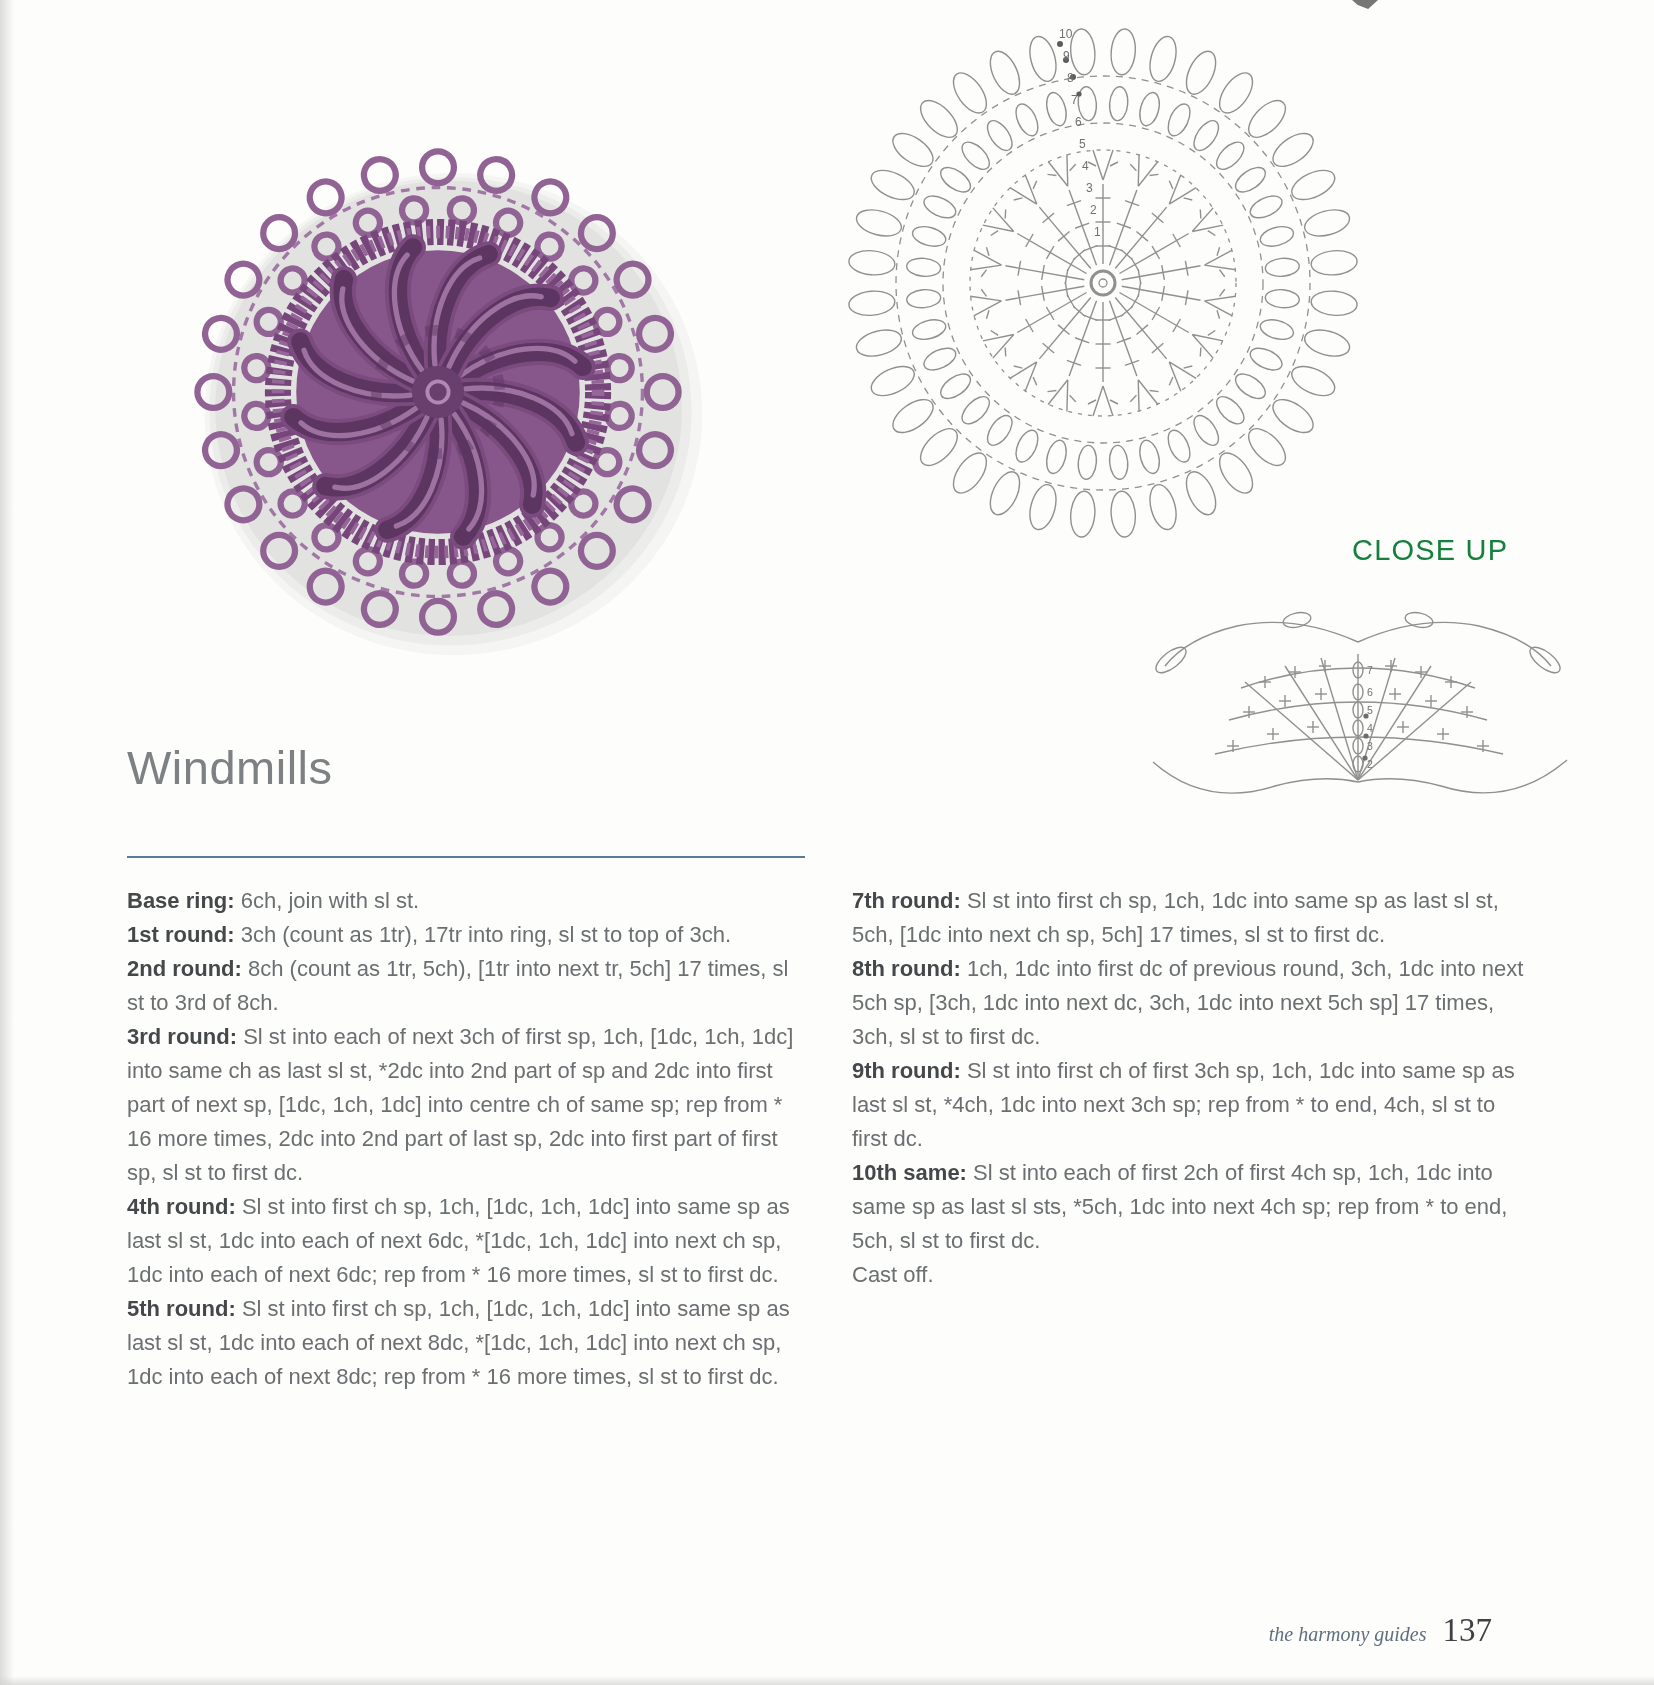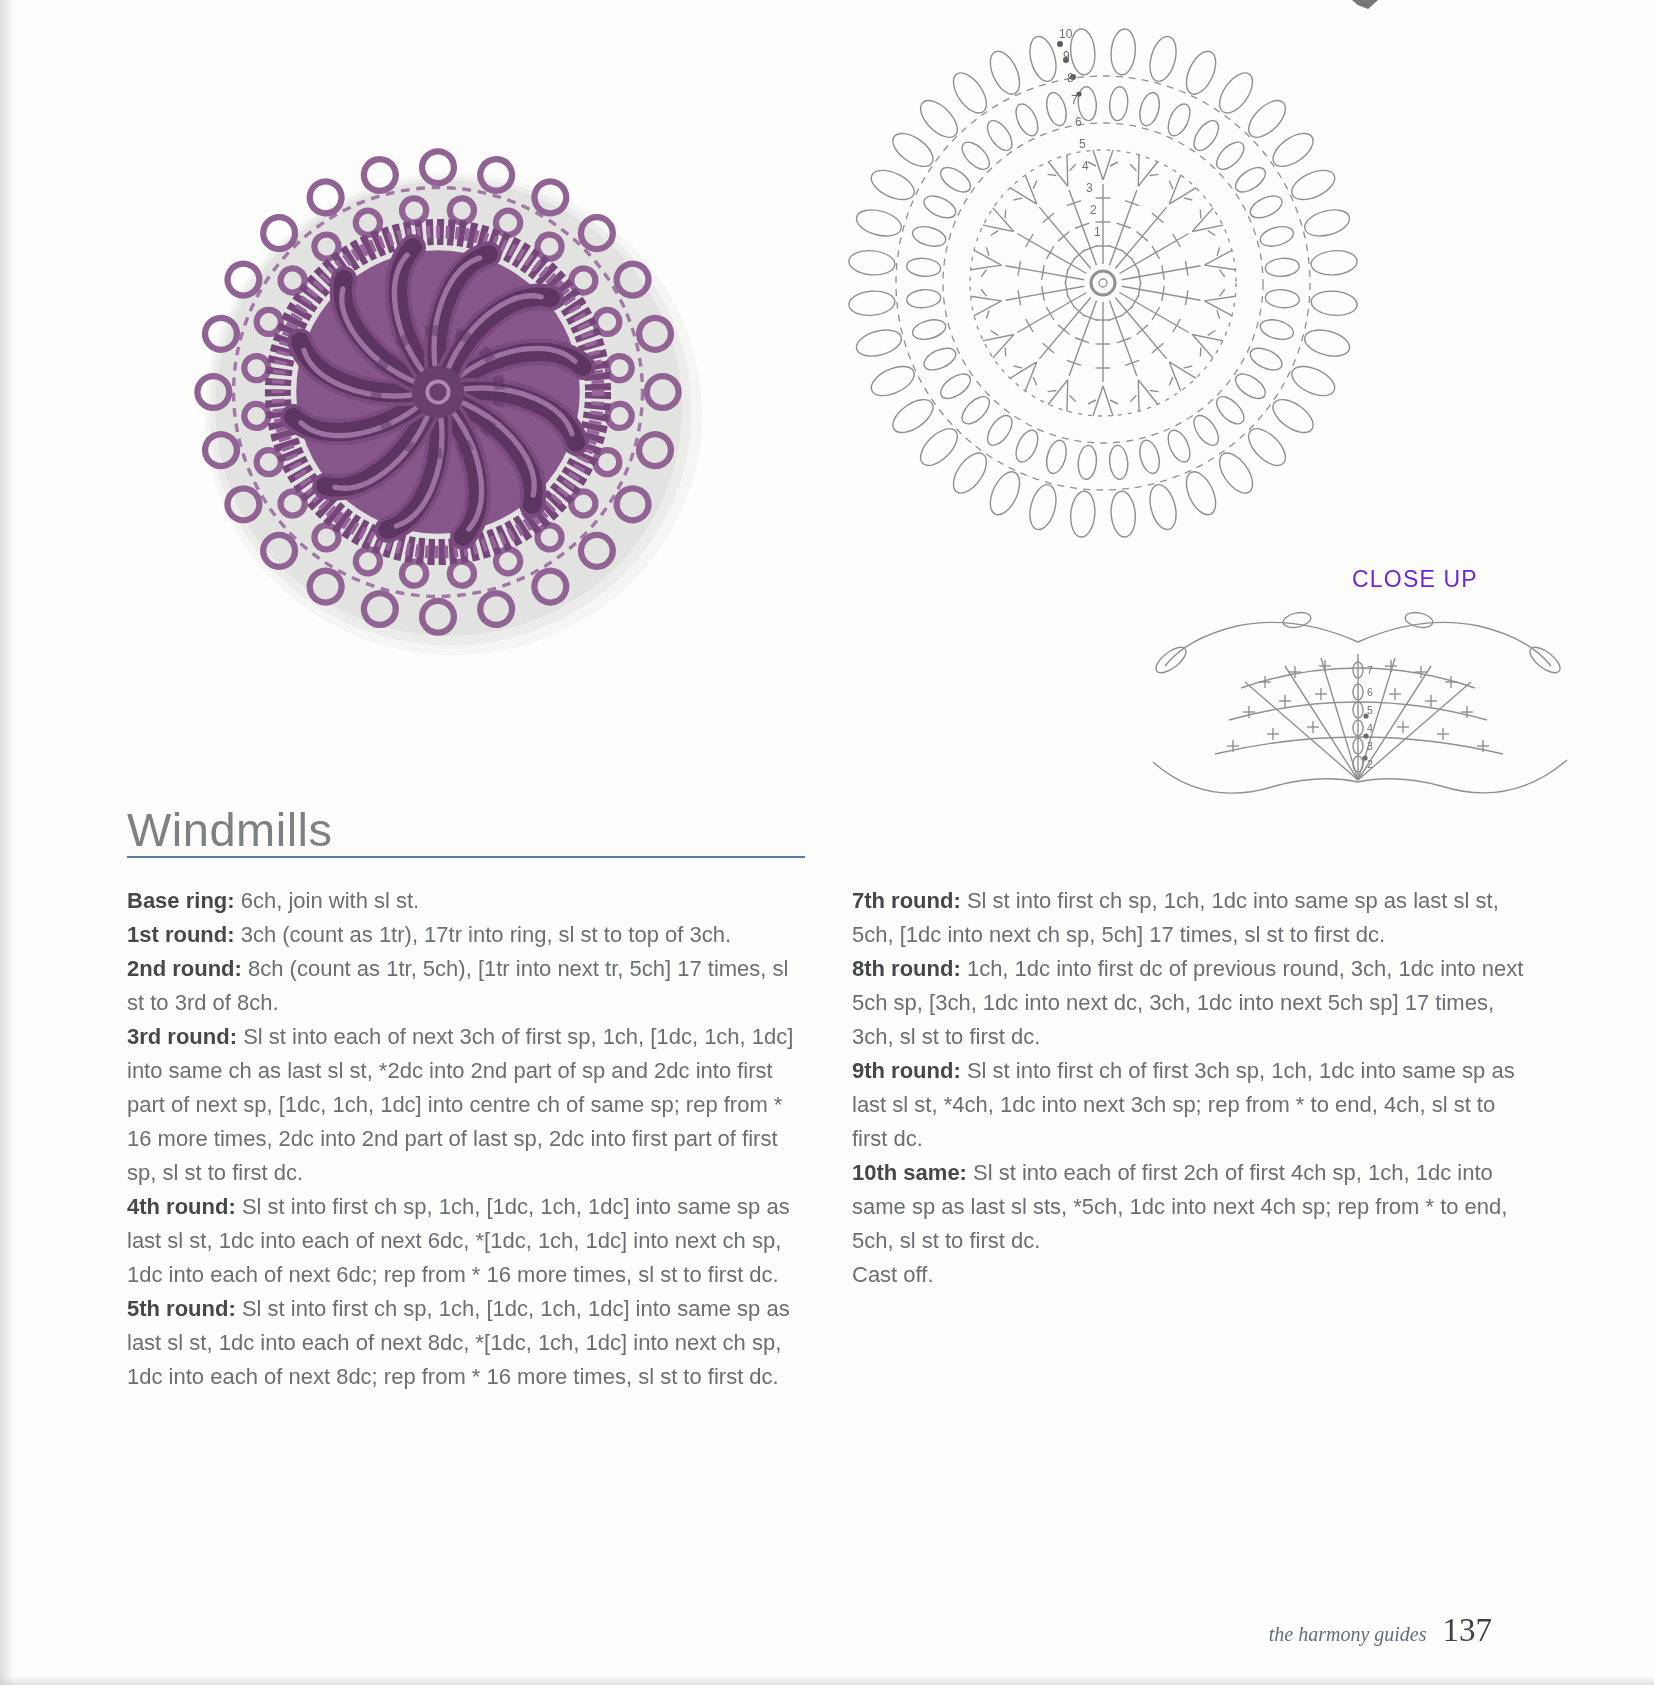--- a/index.html
+++ b/index.html
@@ -17,26 +17,26 @@
     background:linear-gradient(0deg, #d2d2d0, rgba(255,255,255,0)); opacity:.7;
   }
   .notch {
     position:absolute; left:1352px; top:0; width:26px; height:9px;
     background:#4a4a48; opacity:.75;
     clip-path:polygon(0 0,100% 0,62% 100%,22% 55%);
   }
   .photo { position:absolute; left:168px; top:122px; }
   .chart-main { position:absolute; left:828px; top:8px; }
   .closeup-label {
-    position:absolute; left:1352px; top:566px;
-    font-size:23px; letter-spacing:1.2px; color:#6d28d9;
+    position:absolute; left:1352px; top:534px;
+    font-size:29px; letter-spacing:1.2px; color:#15803d;
   }
   .chart-closeup { position:absolute; left:1145px; top:570px; }
   .title {
-    position:absolute; left:127px; top:802px; margin:0;
+    position:absolute; left:127px; top:740px; margin:0;
     font-size:47px; font-weight:400; letter-spacing:.5px; color:#7e8184;
   }
   .rule {
     position:absolute; left:127px; top:856px; width:678px; height:2px;
     border:none; margin:0; background:#5c7a9e;
   }
   .col { position:absolute; top:884px; }
   .col-left  { left:127px; width:668px; }
   .col-right { left:852px; width:672px; }
   p.instr { margin:0; font-size:22px; line-height:34px; color:#6b6f72; }

